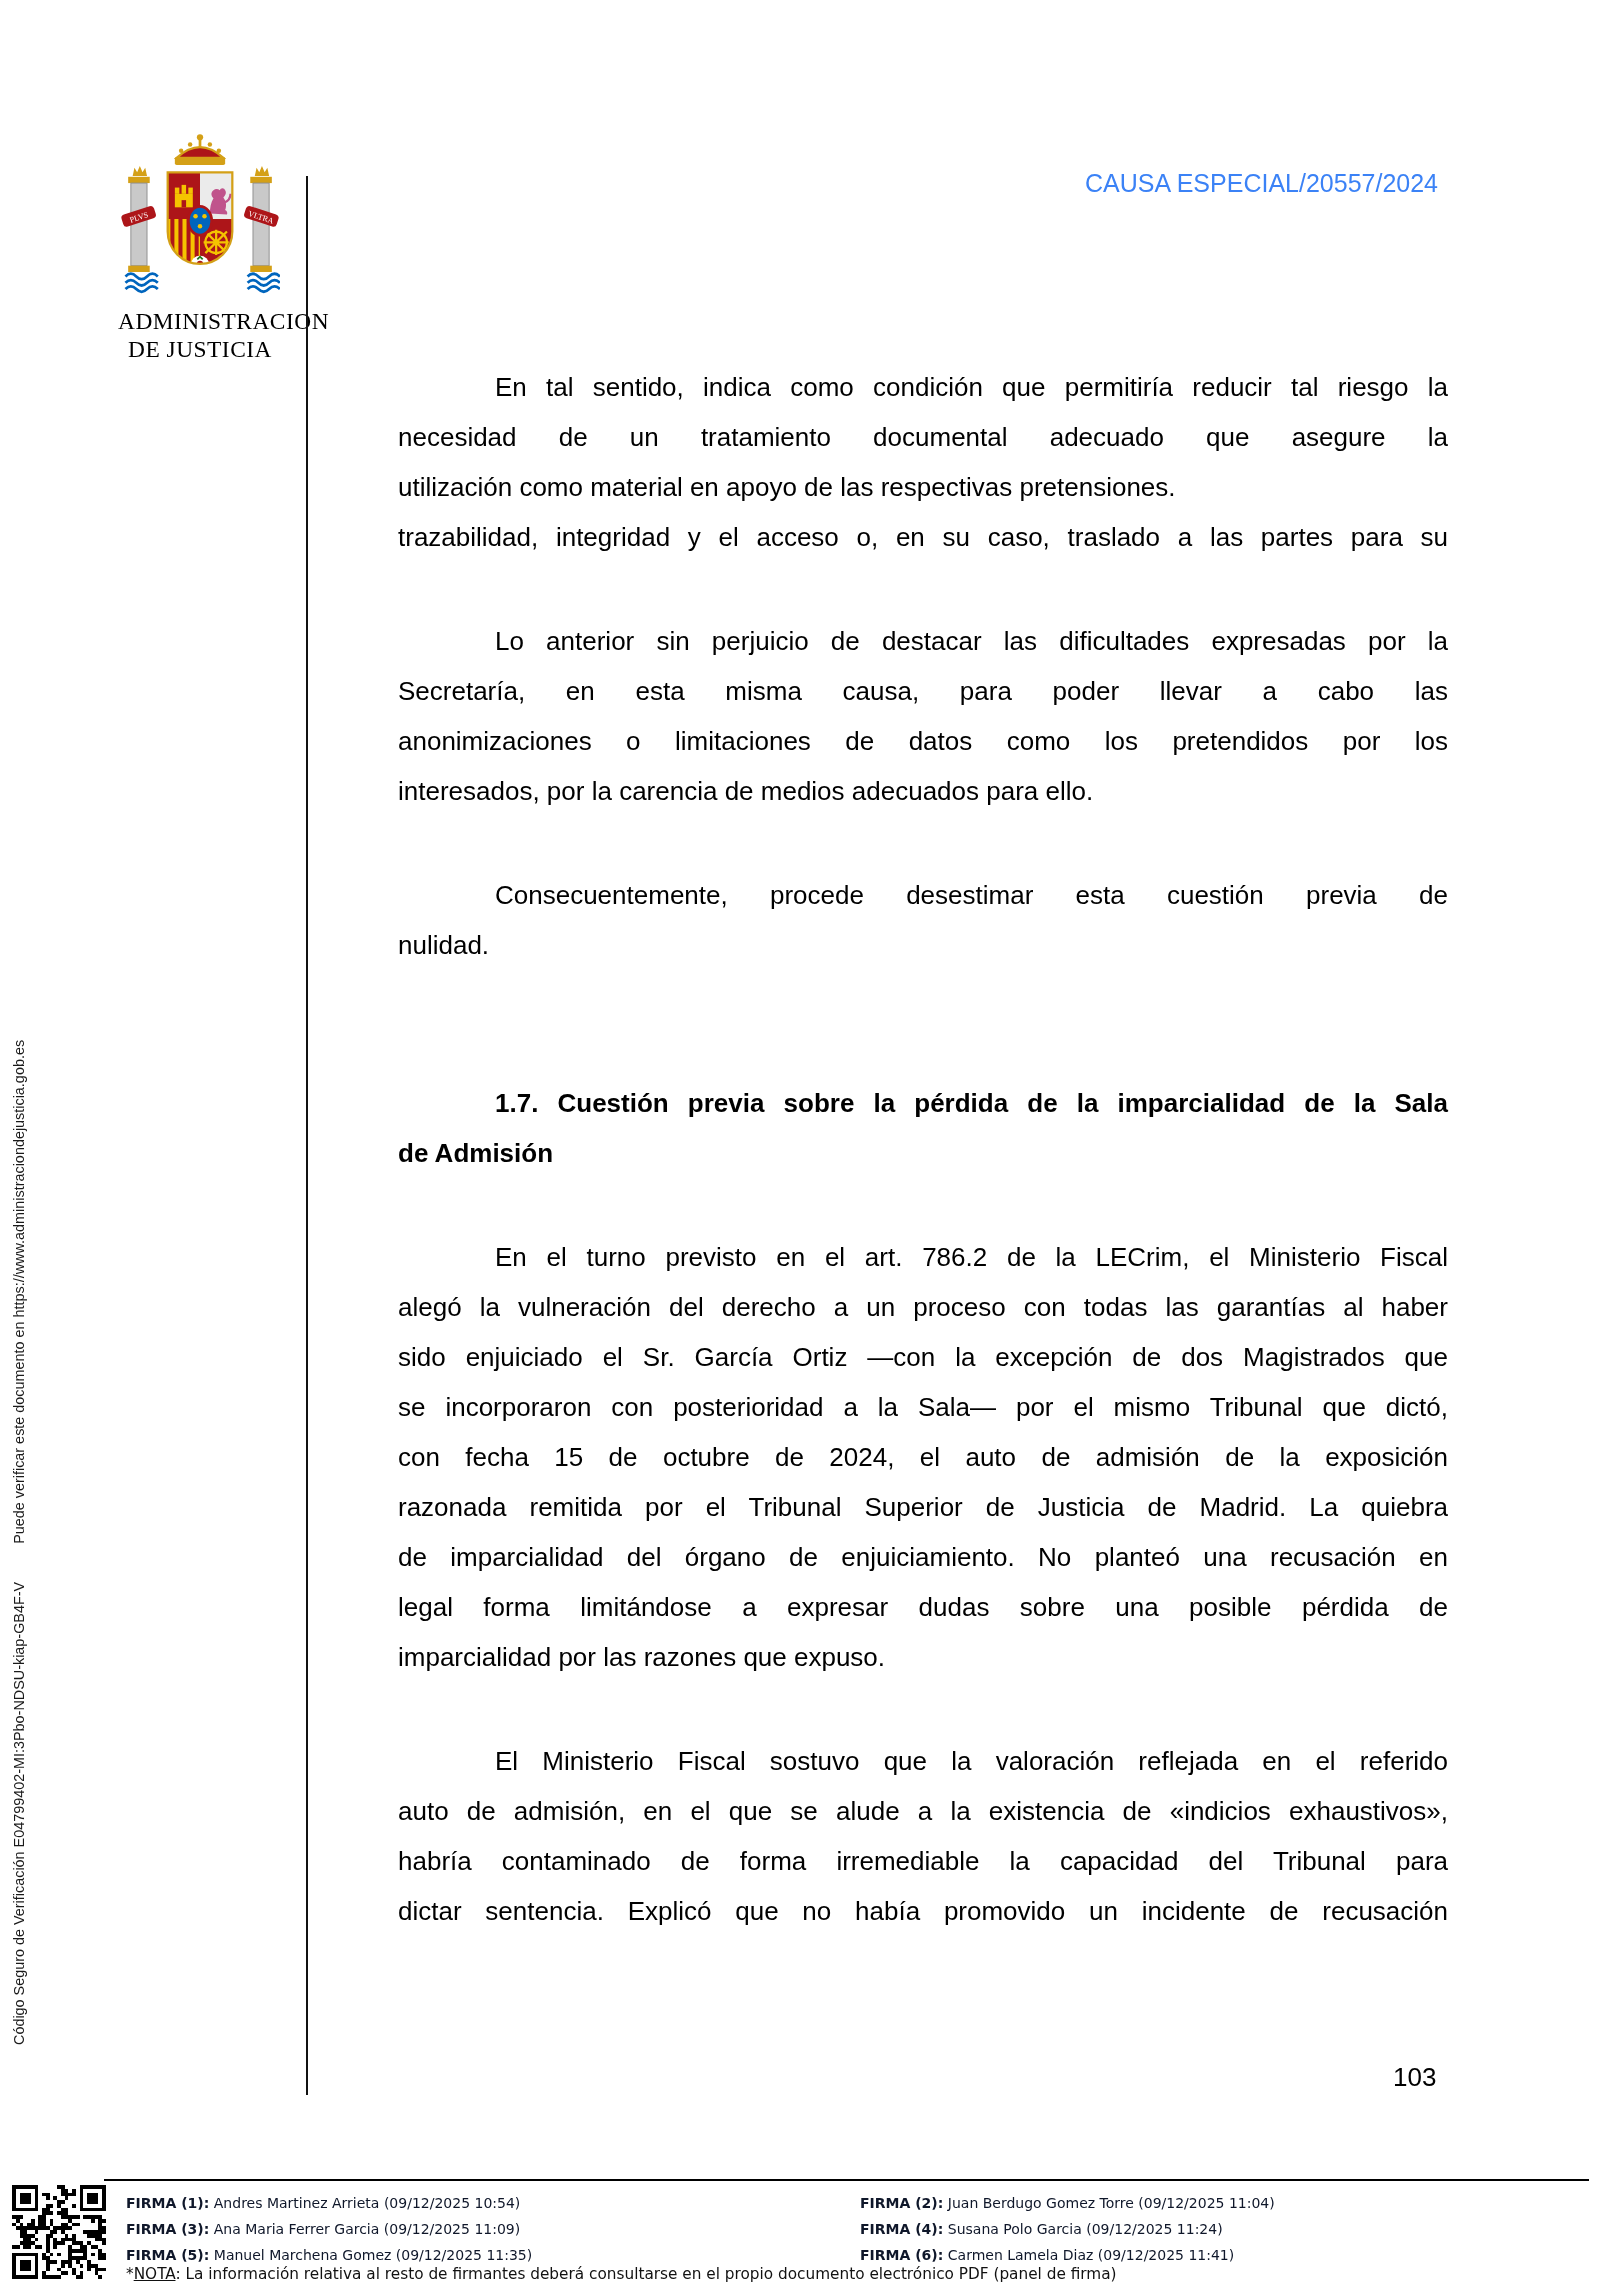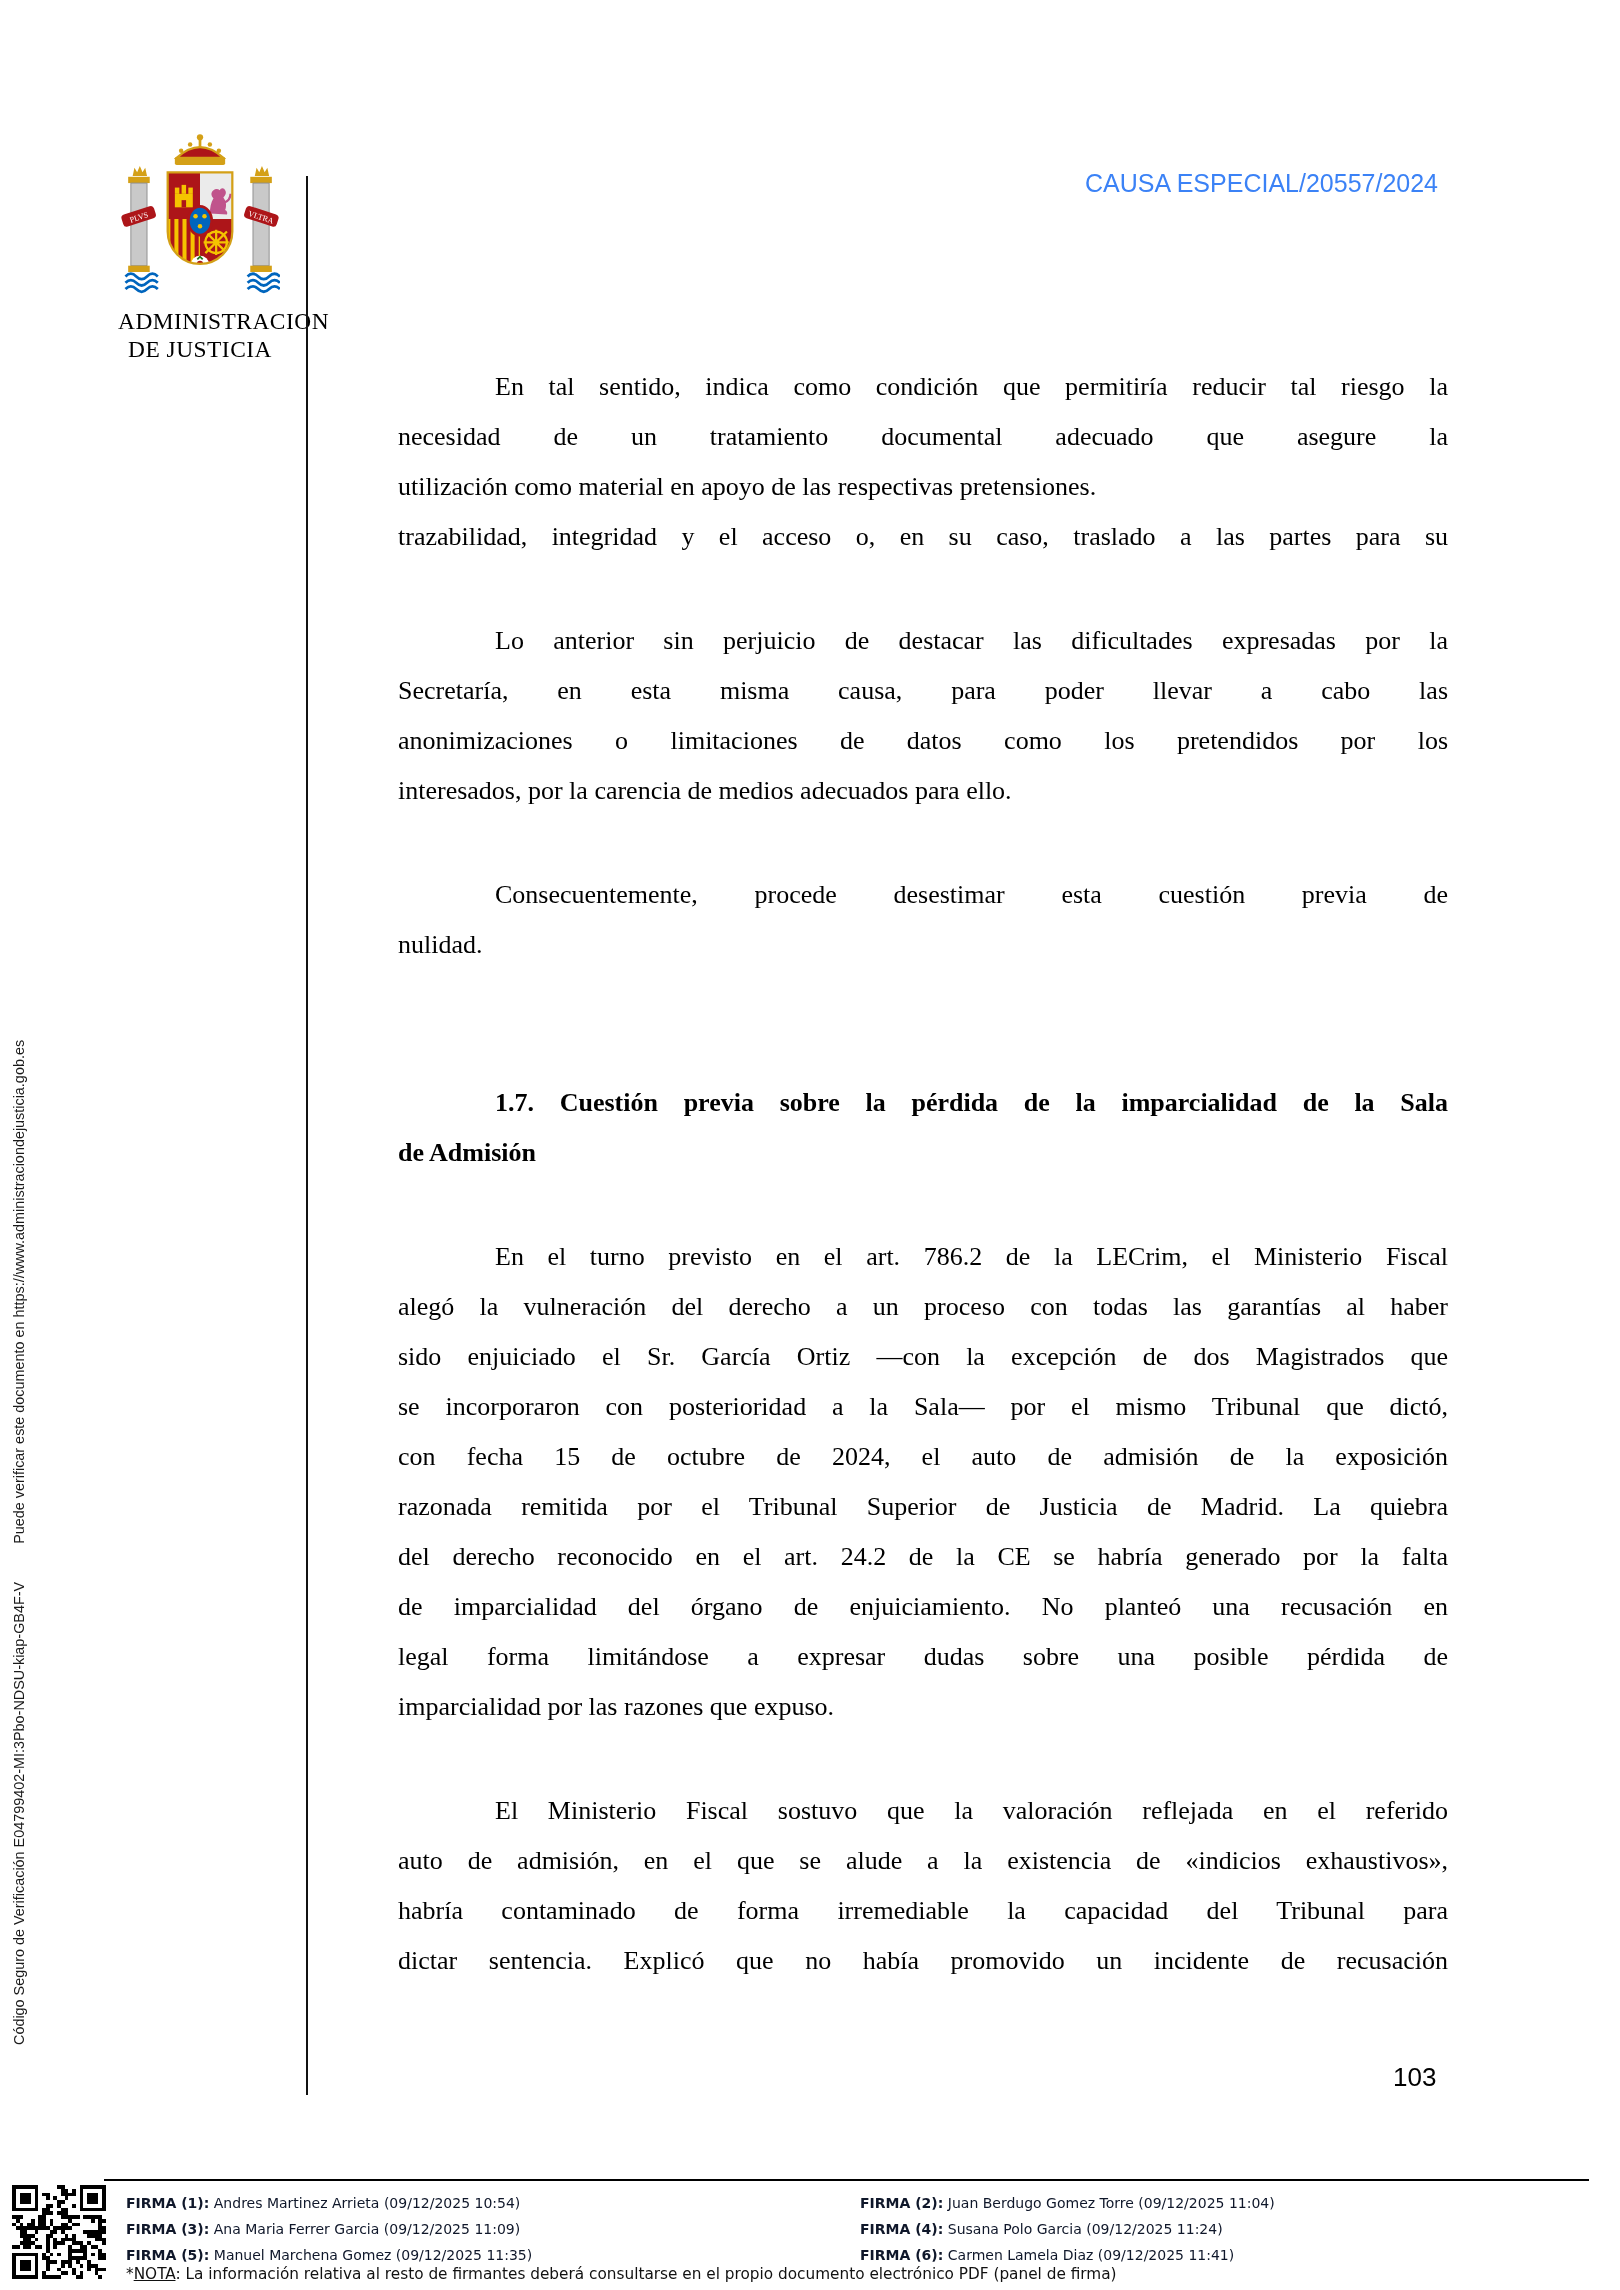--- a/index.html
+++ b/index.html
@@ -29,21 +29,21 @@
   
   .side-verify{
     position:absolute;left:10.8px;top:2045px;
     transform:rotate(-90deg);transform-origin:0 0;
     white-space:nowrap;
     font-size:14.4px;color:#1a1a1a;
   }
   .side-verify .gap{display:inline-block;width:38px;}
 
   
-  .content{position:absolute;left:398px;top:362px;width:1050px;font-size:26px;line-height:50px;font-family:Liberation Serif, serif;}
+  .content{position:absolute;left:398px;top:362px;width:1050px;font-size:26px;line-height:50px;}
   .para{margin:0 0 54px 0;}
   .para.heading{font-weight:bold;margin:108px 0 54px 0;}
   .ln{display:block;text-align:justify;text-align-last:justify;}
   .ln.last{text-align-last:left;}
   .ln.ind{text-indent:97px;}
 
   
   .page-num{position:absolute;left:1393px;top:2062px;font-size:26px;}
 
   
@@ -183,21 +183,20 @@
       <span class="ln ind">1.7. Cuestión previa sobre la pérdida de la imparcialidad de la Sala</span>
       <span class="ln last">de Admisión</span>
     </p>
     <p class="para">
       <span class="ln ind">En el turno previsto en el art. 786.2 de la LECrim, el Ministerio Fiscal</span>
       <span class="ln">alegó la vulneración del derecho a un proceso con todas las garantías al haber</span>
       <span class="ln">sido enjuiciado el Sr. García Ortiz —con la excepción de dos Magistrados que</span>
       <span class="ln">se incorporaron con posterioridad a la Sala— por el mismo Tribunal que dictó,</span>
       <span class="ln">con fecha 15 de octubre de 2024, el auto de admisión de la exposición</span>
       <span class="ln">razonada remitida por el Tribunal Superior de Justicia de Madrid. La quiebra</span>
-      <span class="ln">del derecho reconocido en el art. 24.2 de la CE se habría generado por la falta</span>
       <span class="ln">de imparcialidad del órgano de enjuiciamiento. No planteó una recusación en</span>
       <span class="ln">legal forma limitándose a expresar dudas sobre una posible pérdida de</span>
       <span class="ln last">imparcialidad por las razones que expuso.</span>
     </p>
     <p class="para">
       <span class="ln ind">El Ministerio Fiscal sostuvo que la valoración reflejada en el referido</span>
       <span class="ln">auto de admisión, en el que se alude a la existencia de «indicios exhaustivos»,</span>
       <span class="ln">habría contaminado de forma irremediable la capacidad del Tribunal para</span>
       <span class="ln">dictar sentencia. Explicó que no había promovido un incidente de recusación</span>
     </p>

